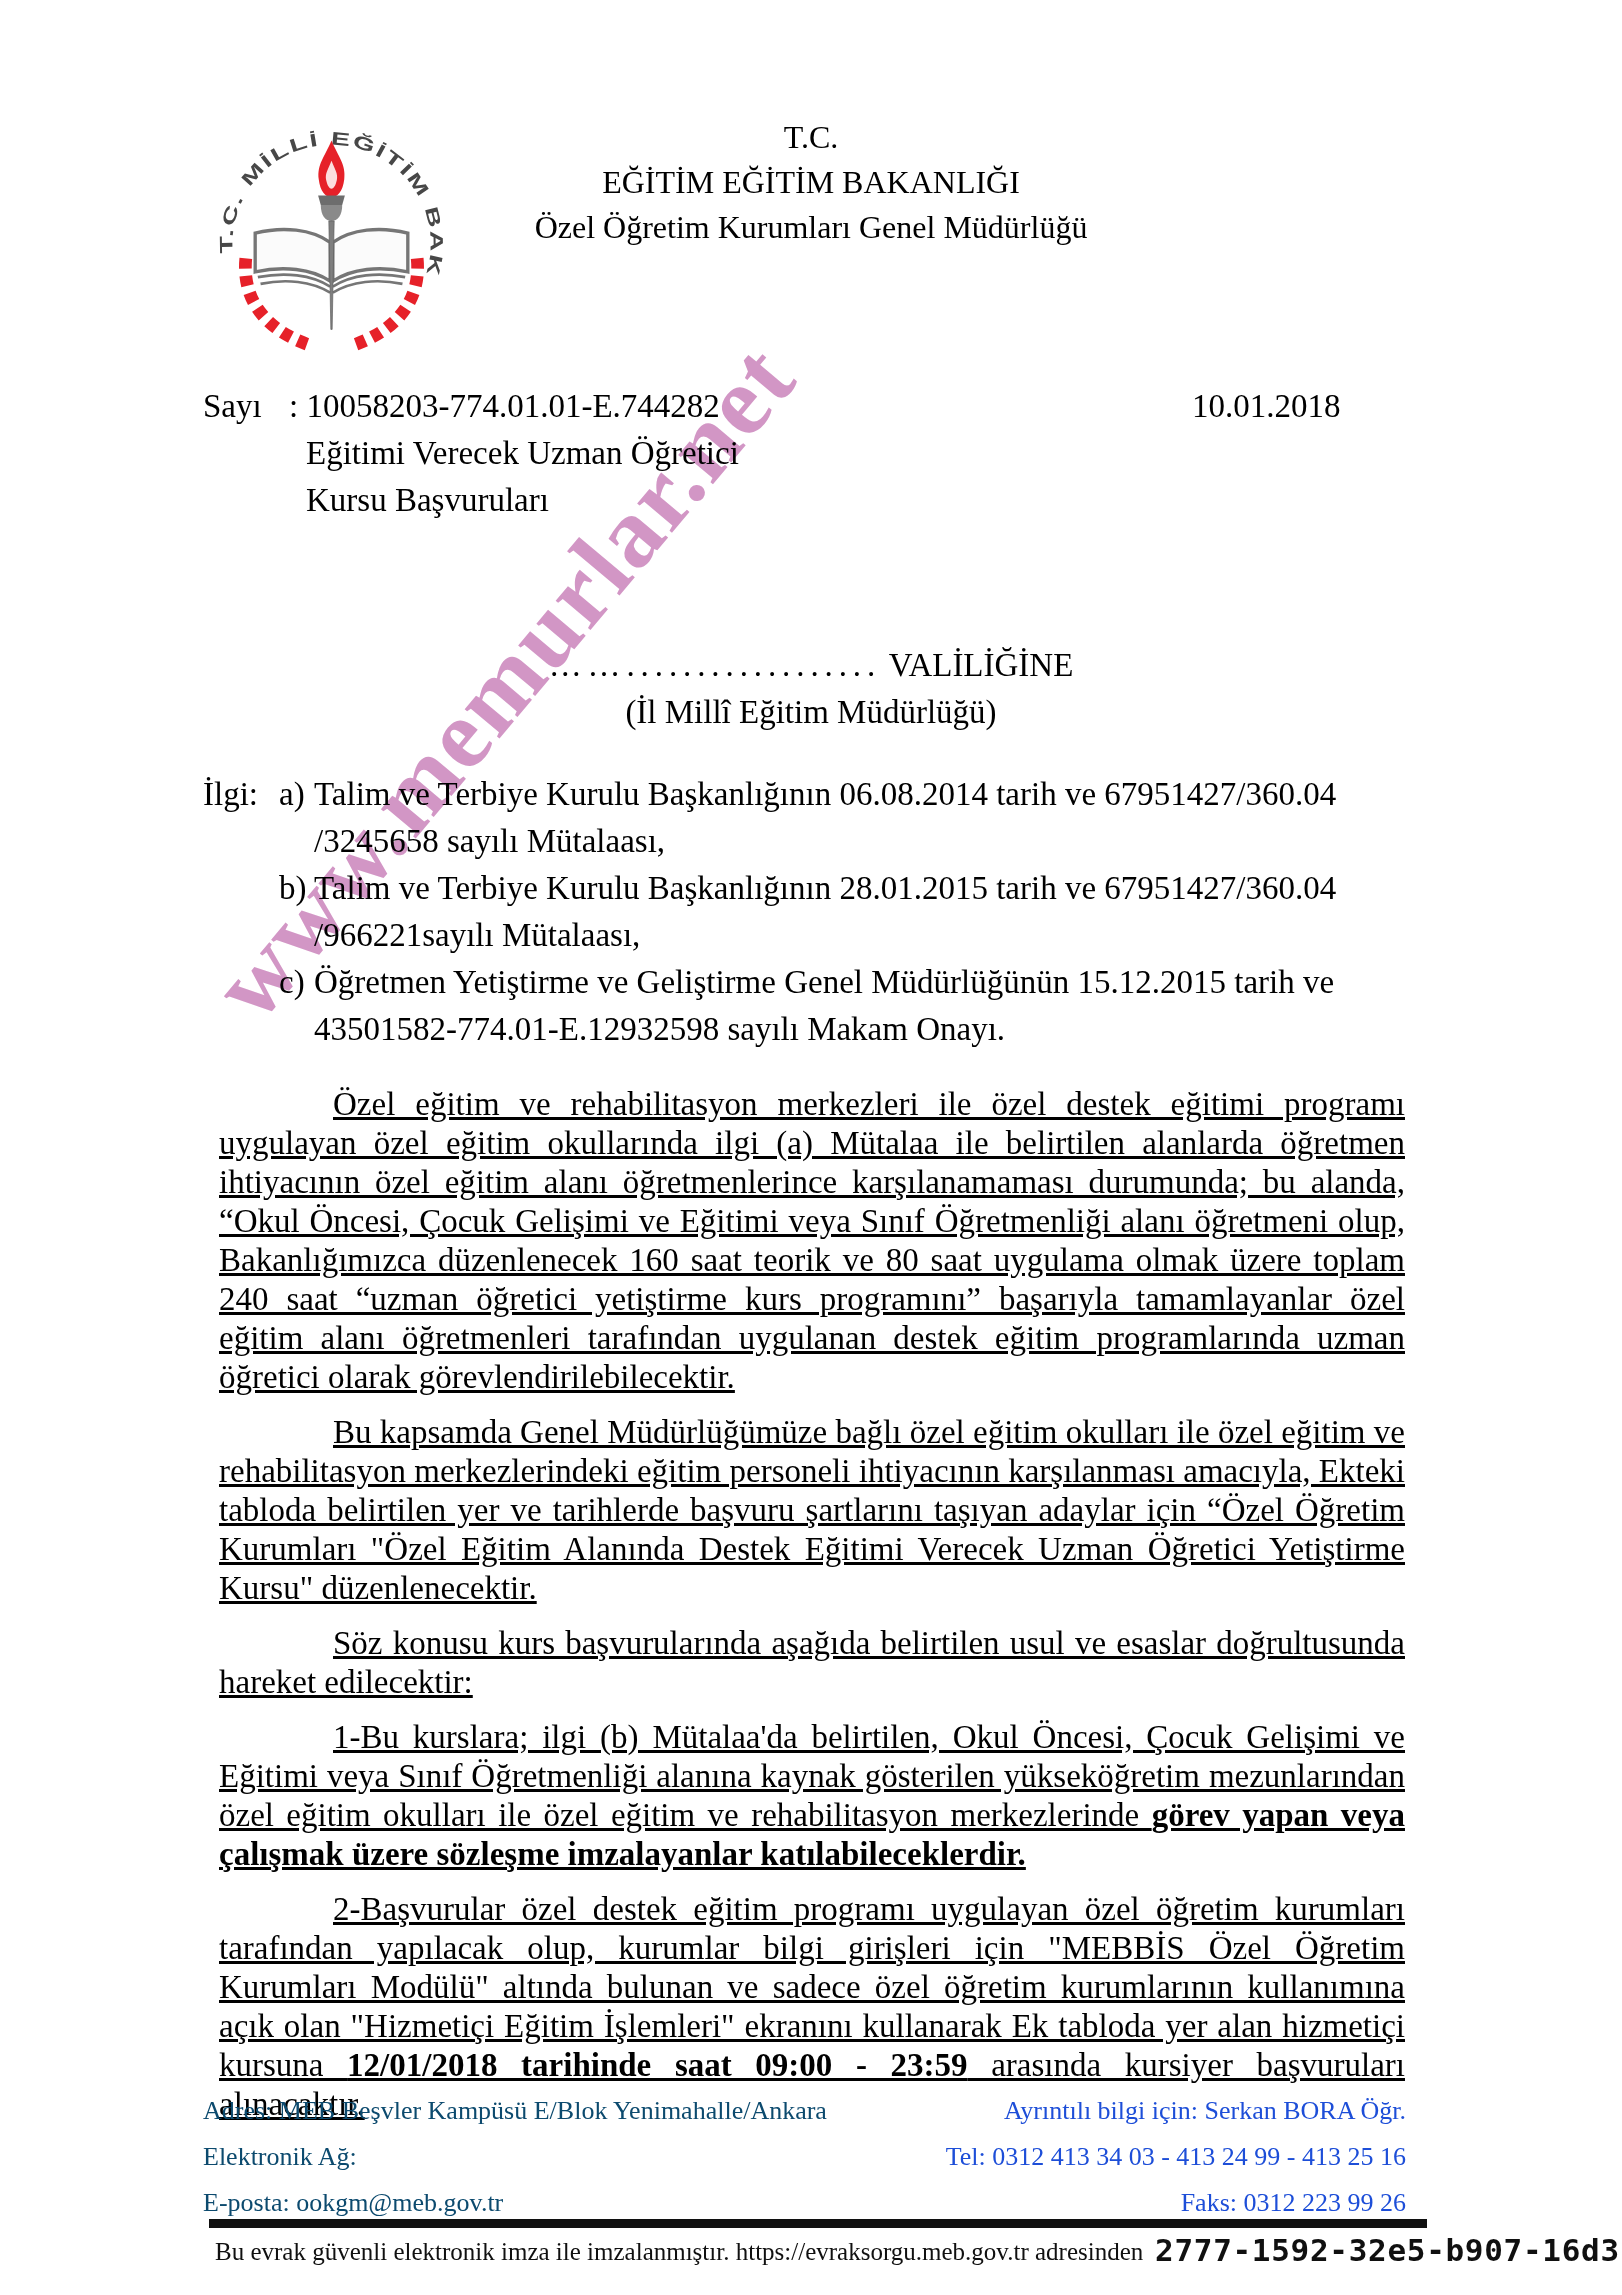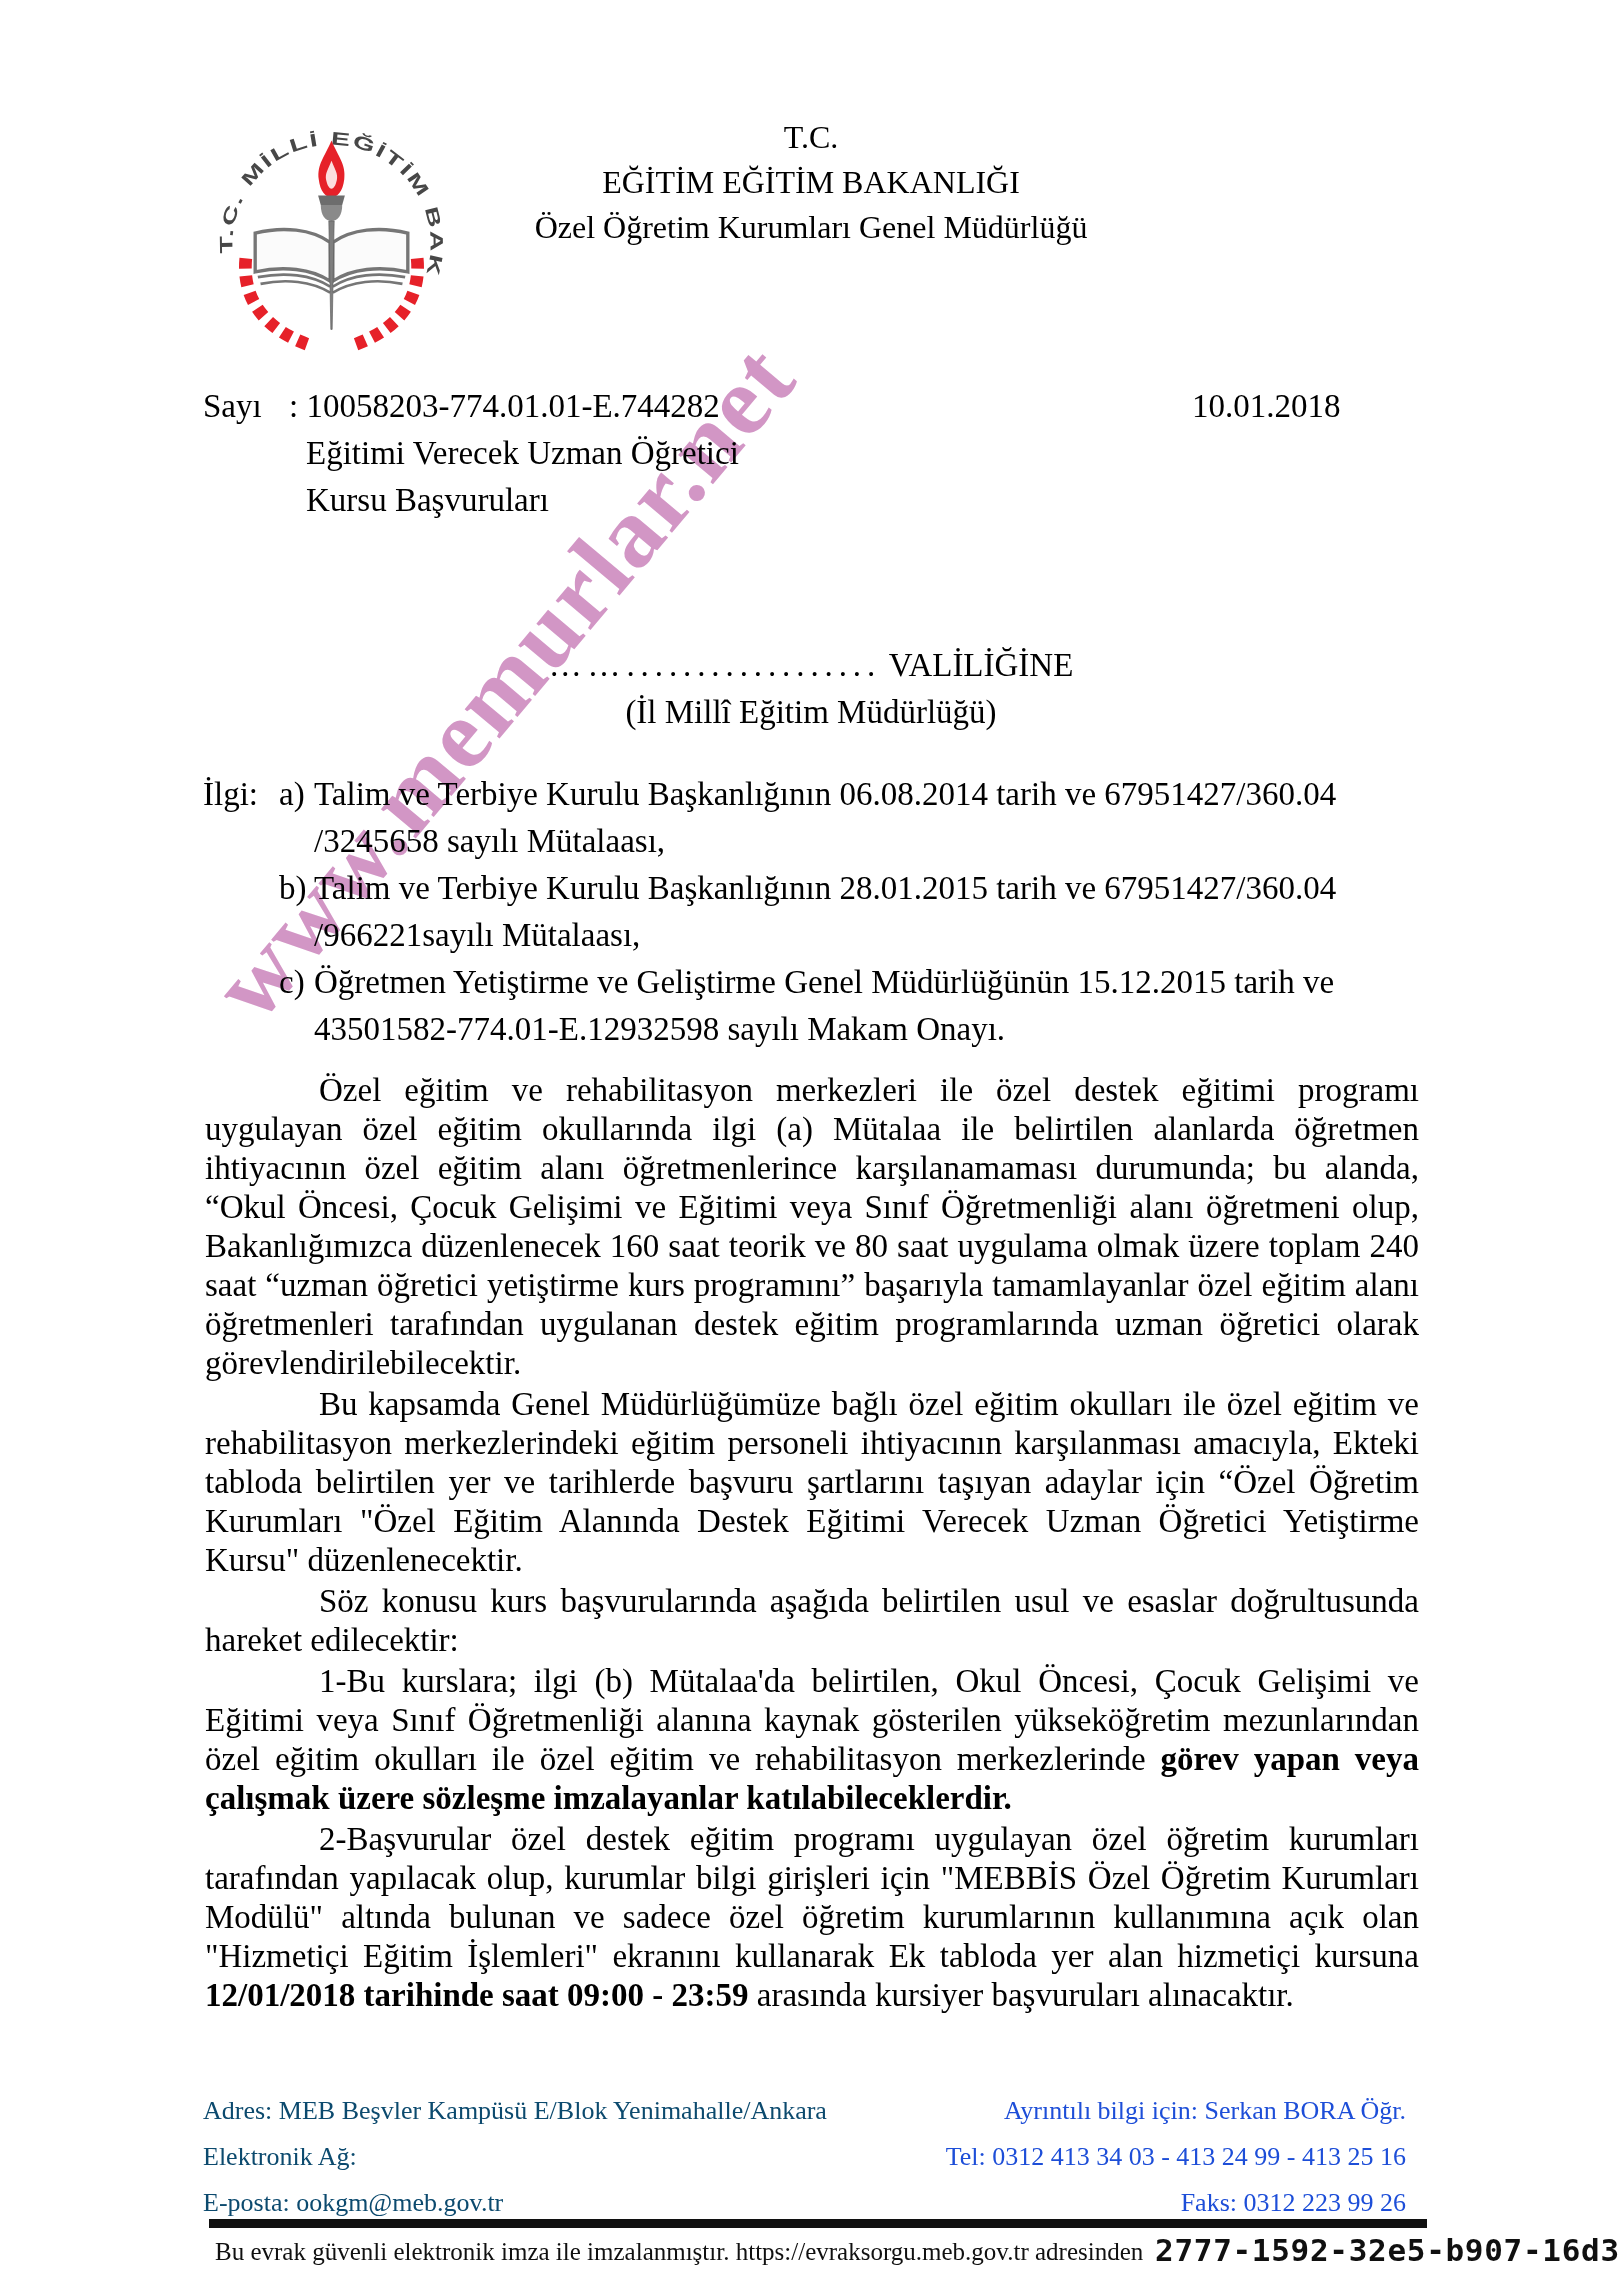--- a/index.html
+++ b/index.html
@@ -34,21 +34,21 @@
 
   .refs { position:absolute; left:203px; top:771px; width:1223px;
     font-size:33px; line-height:47px; }
   .ref-row { display:flex; }
   .ref-label { width:76px; flex:none; }
   .ref-marker { width:35px; flex:none; }
   .ref-text { flex:1; }
 
   .bodytext { position:absolute; left:203px; top:1069px; width:1218px;
     font-size:33px; line-height:39px; text-align:justify; }
-  .bodytext p { text-indent:114px; margin:2px; }
+  .bodytext p { text-indent:114px; margin:16px;text-decoration:underline; }
 
   .footer-left { position:absolute; left:203px; top:2088px;
     font-size:26px; line-height:46px; color:#0c4a6e; }
   .footer-right { position:absolute; right:216px; top:2088px; text-align:right;
     font-size:26px; line-height:46px; color:#1d4ed8; }
   .footer-bar { position:absolute; left:209px; top:2219px; width:1218px; height:8.5px;
     background:#101010; }
   .verify { position:absolute; left:215px; top:2232px; white-space:nowrap;
     font-size:25px; color:#101010; }
   .verify .code { font-family:"DejaVu Sans Mono", monospace; font-size:31px;

